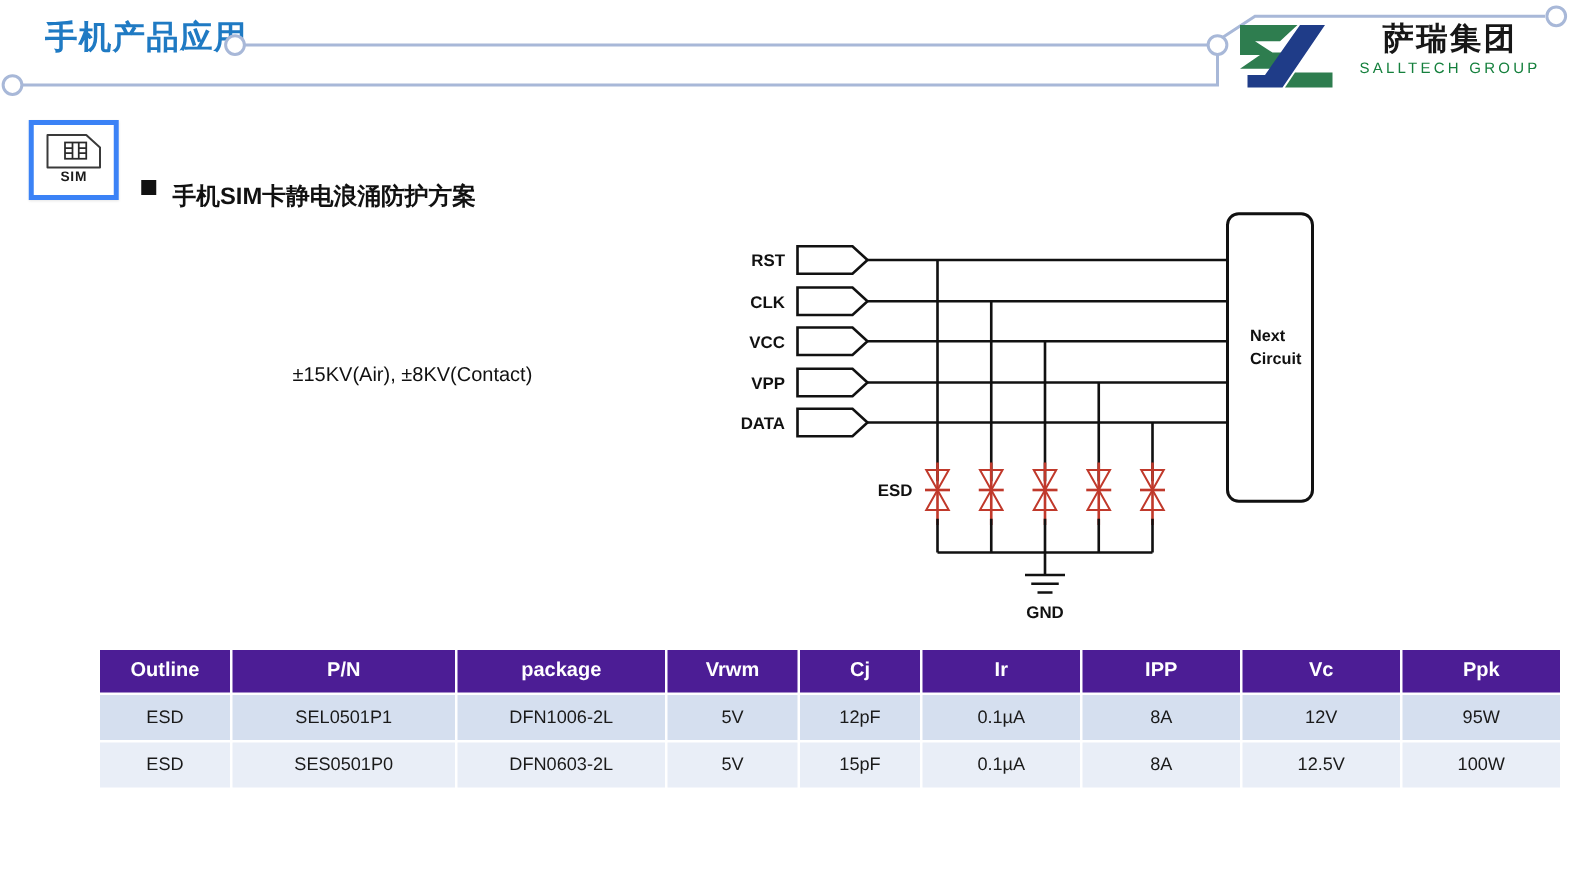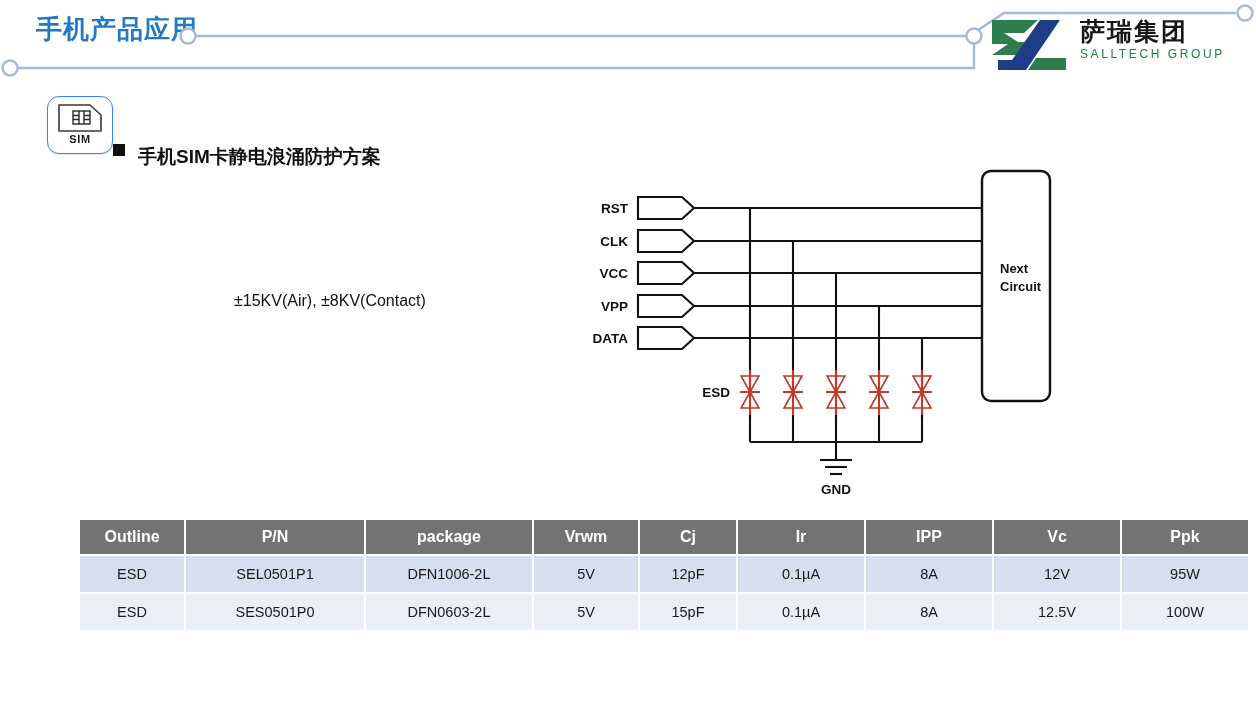--- a/index.html
+++ b/index.html
@@ -4,46 +4,46 @@
 <style>
   html,body{margin:0;padding:0;}
   body{width:1256px;height:703px;background:#ffffff;font-family:"Liberation Sans",sans-serif;overflow:hidden;position:relative;}
 
   
   #header{position:absolute;left:0;top:0;width:1256px;height:90px;}
   #page-title{position:absolute;left:36px;top:12px;font-size:26px;font-weight:bold;color:#1F7AC3;letter-spacing:1px;white-space:nowrap;}
   #deco-svg{position:absolute;left:0;top:0;}
   #logo{position:absolute;left:988px;top:14px;width:252px;height:62px;}
   #logo-mark{position:absolute;left:0;top:4px;width:82px;height:54px;}
-  #logo-text{position:absolute;left:92px;top:2px;width:160px;}
+  #logo-text{position:absolute;left:92px;top:2px;width:160px;text-align:center;}
   #logo-cn{font-size:25px;font-weight:bold;color:#171717;letter-spacing:2px;line-height:30px;white-space:nowrap;}
   #logo-en{font-size:12px;color:#15803d;letter-spacing:2.6px;line-height:16px;white-space:nowrap;}
 
   
-  #sim-badge{position:absolute;left:47px;top:96px;width:64px;height:56px;border:1px solid #3b82f6;border-radius:12px;background:#fff;box-shadow:0 1px 2px rgba(0,0,0,.10);}
+  #sim-badge{position:absolute;left:23px;top:96px;width:64px;height:56px;border:4px solid #3b82f6;border-radius:0;background:#fff;box-shadow:0 1px 2px rgba(0,0,0,.10);}
   #sim-badge svg{position:absolute;left:8px;top:5px;}
   #sim-badge .sim-label{position:absolute;left:0;top:36px;width:64px;text-align:center;font-size:11px;font-weight:bold;color:#1a1a1a;letter-spacing:.6px;}
   #section-head{position:absolute;left:113px;top:105px;display:flex;align-items:flex-start;gap:13px;margin-top:39px;}
   #section-bullet{width:12px;height:12px;background:#111;display:inline-block;}
   #section-title{font-size:19px;font-weight:bold;color:#111;white-space:nowrap;}
 
   
   #spec-note{position:absolute;left:234px;top:288px;font-size:16px;color:#111;line-height:26px;white-space:nowrap;}
 
   
   #circuit{position:absolute;left:560px;top:160px;text-align:center;}
   .c-label{font-family:"Liberation Sans",sans-serif;font-size:13.5px;font-weight:bold;fill:#111;}
   .c-box-label{font-family:"Liberation Sans",sans-serif;font-size:13px;font-weight:bold;fill:#111;}
   .wire{stroke:#111;stroke-width:2.1;fill:none;}
   .tvs{stroke:#C0392B;stroke-width:2.1;fill:none;}
   .tvs-fill{stroke:#C0392B;stroke-width:1.6;fill:none;}
 
   
   #spec-table{position:absolute;left:78px;top:518px;border-collapse:separate;border-spacing:2px 2px;background:#ffffff;}
-  #spec-table th{background:#737373;color:#ffffff;font-size:16px;font-weight:bold;height:34px;text-align:center;padding:0 4px;}
+  #spec-table th{background:#4c1d95;color:#ffffff;font-size:16px;font-weight:bold;height:34px;text-align:center;padding:0 4px;}
   #spec-table td{font-size:14.5px;color:#1a1a1a;height:36px;text-align:center;padding:0 4px;font-weight:normal;}
   #spec-table tr.row-a td{background:#D5DFEF;}
   #spec-table tr.row-b td{background:#E9EEF7;}
   .col-outline{width:96px;}.col-pn{width:170px;}.col-package{width:158px;}
   .col-vrwm{width:96px;}.col-cj{width:88px;}.col-ir{width:118px;}
   .col-ipp{width:118px;}.col-vc{width:118px;}.col-ppk{width:118px;margin-left:28px;}
 </style>
 </head>
 <body>
 

